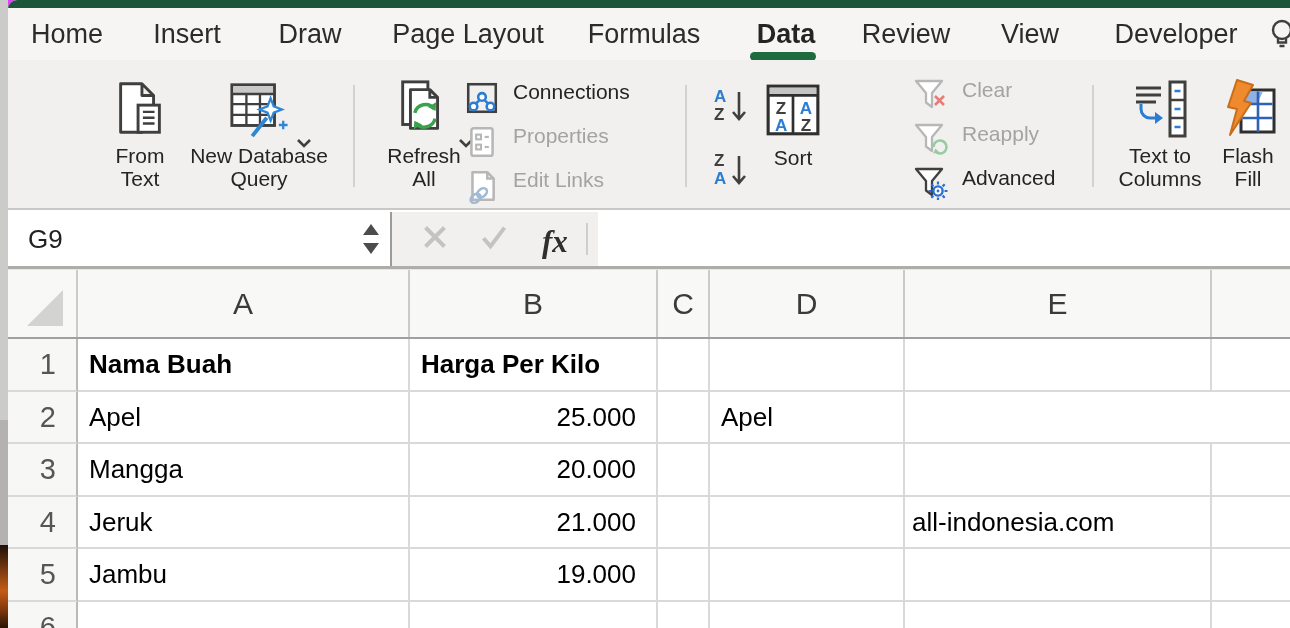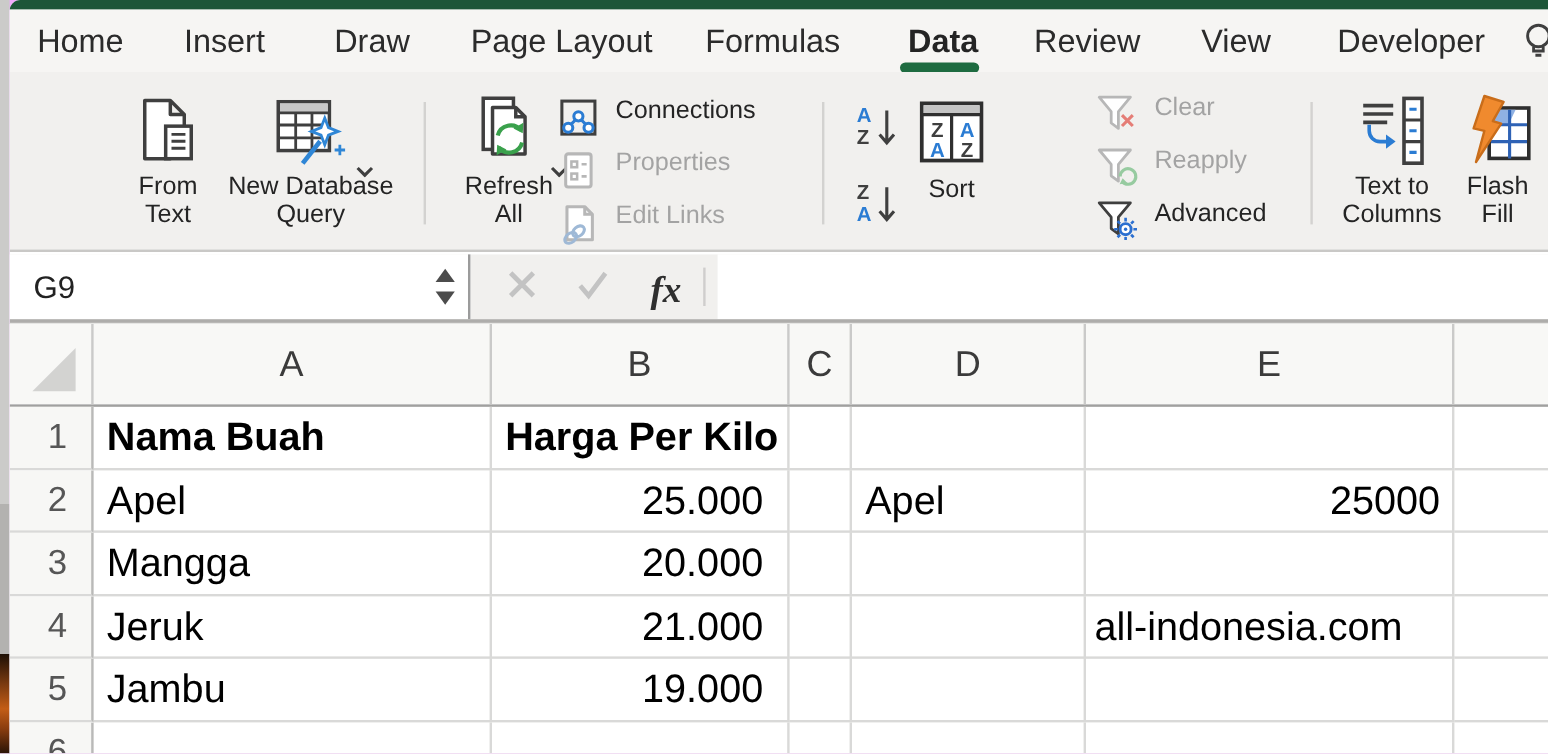--- a/index.html
+++ b/index.html
@@ -1,18 +1,18 @@
 <!DOCTYPE html>
 <html><head>
 <meta charset="utf-8">
 <style>
   html,body{margin:0;padding:0;background:#e9e9e9;}
   *{box-sizing:border-box;}
   .stage{position:relative;width:1290px;height:628px;overflow:hidden;
-         font-family:"Liberation Sans",sans-serif;background:#f0abfc;}
+         font-family:"Liberation Sans",sans-serif;background:#d946ef;}
 
   
   .edge{position:absolute;left:0;top:0;width:8px;height:628px;background:#cbcbc9;}
   .edge .mid{position:absolute;left:0;top:420px;width:8px;height:125px;background:#b3b2b0;}
   .edge .wall{position:absolute;left:0;top:545px;width:8px;height:83px;
     background:linear-gradient(180deg,#1d0f05 0%,#7a3a10 30%,#c35d16 55%,#8a3d0e 75%,#2a1406 100%);}
 
   
   .win{position:absolute;left:8px;top:0;width:1282px;height:628px;background:#fff;
        border-top-left-radius:9px;overflow:hidden;}
@@ -68,21 +68,21 @@
   .hc.last{border-right:none;flex:1;}
   .corner{position:relative;}
   .tri{position:absolute;right:13px;bottom:11px;width:0;height:0;
        border-left:36px solid transparent;border-bottom:36px solid #d3d3d1;}
   .w-rh{width:70px}.w-A{width:332px}.w-B{width:248px}.w-C{width:52px}.w-D{width:195px}.w-E{width:307px}
   .drow{display:flex;height:52.5px;}
   .drow.r6{height:26.5px;overflow:hidden;}
   .rh{width:70px;background:#f7f7f5;border-right:2px solid #b9b9b8;border-bottom:2px solid #d9d9d8;
       text-align:right;padding-right:20px;font-size:29px;color:#565656;line-height:50px;}
   .r6 .rh{border-bottom:none;}
-  .c{border-right:2px solid #d9d9d8;border-bottom:2px solid #d9d9d8;font-size:33px;color:#000;
+  .c{border-right:2px solid #d9d9d8;border-bottom:2px solid #d9d9d8;font-size:26px;color:#000;
      line-height:50px;padding-left:11px;white-space:nowrap;overflow:hidden;}
   .r6 .c{border-bottom:none;}
   .c.cF{border-right:none;flex:1;}
   .c.bold{font-weight:700;}
   .c.num{text-align:right;padding-right:20px;padding-left:0;}
   .c.numE{text-align:right;padding-right:10px;padding-left:0;}
   .c.cE{padding-left:7px;}
   svg{display:block;}
 </style>
 </head>
@@ -344,21 +344,20 @@
         <div class="c w-E cE"></div>
         <div class="c cF"></div>
       </div>
 
       <div class="drow">
         <div class="rh">2</div>
         <div class="c w-A">Apel</div>
         <div class="c w-B num">25.000</div>
         <div class="c w-C"></div>
         <div class="c w-D">Apel</div>
-        <div class="c w-E numE">25000</div>
         <div class="c cF"></div>
       </div>
 
       <div class="drow">
         <div class="rh">3</div>
         <div class="c w-A">Mangga</div>
         <div class="c w-B num">20.000</div>
         <div class="c w-C"></div>
         <div class="c w-D"></div>
         <div class="c w-E cE"></div>

